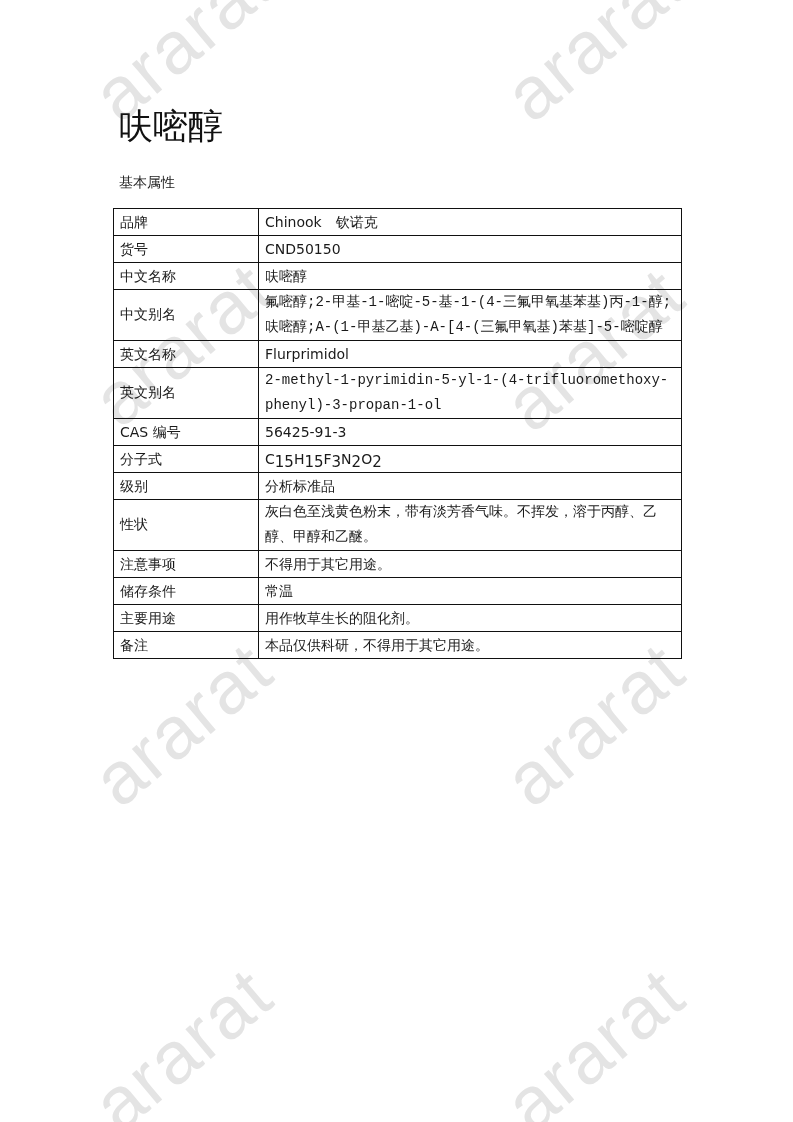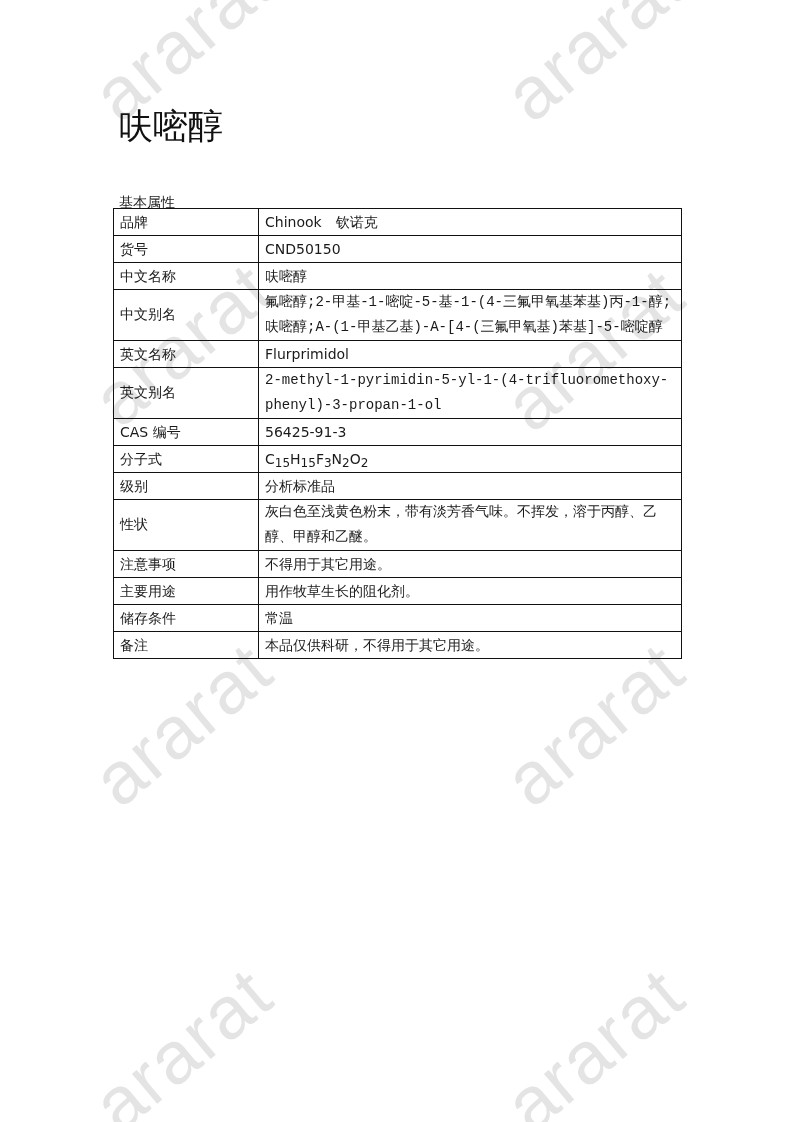--- a/index.html
+++ b/index.html
@@ -40,21 +40,20 @@
       color: #111;
     }
     .section-label {
       position: absolute;
       left: 119px;
       top: 172px;
       font-size: 14px;
       line-height: 20px;
       z-index: 1;
       color: #222;
-      margin-top: 20px;
     }
     table.props {
       position: absolute;
       left: 113px;
       top: 208px;
       width: 569px;
       border-collapse: collapse;
       z-index: 1;
       font-size: 14px;
       background: transparent;
@@ -64,21 +63,21 @@
       padding: 0 6px;
       vertical-align: middle;
       line-height: 25px;
       color: #1a1a1a;
     }
     table.props td.key {
       width: 132px;
     }
     table.props tr { height: 27px; }
     table.props tr.tall { height: 51px; font-family: Liberation Mono, monospace; }
-    sub { font-size: 12px; vertical-align: -3px; line-height: 0; }
+    sub { font-size: 15px; vertical-align: -3px; line-height: 0; }
   </style>
 </head>
 <body>
 
 <div class="watermark" style="left:128px; top:60px;">ararat</div>
 <div class="watermark" style="left:540px; top:60px;">ararat</div>
 <div class="watermark" style="left:128px; top:365px;">ararat</div>
 <div class="watermark" style="left:540px; top:370px;">ararat</div>
 <div class="watermark" style="left:128px; top:745px;">ararat</div>
 <div class="watermark" style="left:540px; top:745px;">ararat</div>
@@ -128,25 +127,25 @@
     </tr>
     <tr class="tall">
       <td class="key">性状</td>
       <td>灰白色至浅黄色粉末，带有淡芳香气味。不挥发，溶于丙醇、乙醇、甲醇和乙醚。</td>
     </tr>
     <tr>
       <td class="key">注意事项</td>
       <td>不得用于其它用途。</td>
     </tr>
     <tr>
+      <td class="key">储存条件</td>
+      <td>常温</td>
+    </tr>
+    <tr>
       <td class="key">主要用途</td>
       <td>用作牧草生长的阻化剂。</td>
-    </tr>
-    <tr>
-      <td class="key">储存条件</td>
-      <td>常温</td>
     </tr>
     <tr>
       <td class="key">备注</td>
       <td>本品仅供科研，不得用于其它用途。</td>
     </tr>
   </tbody>
 </table>
 
 </body></html>

